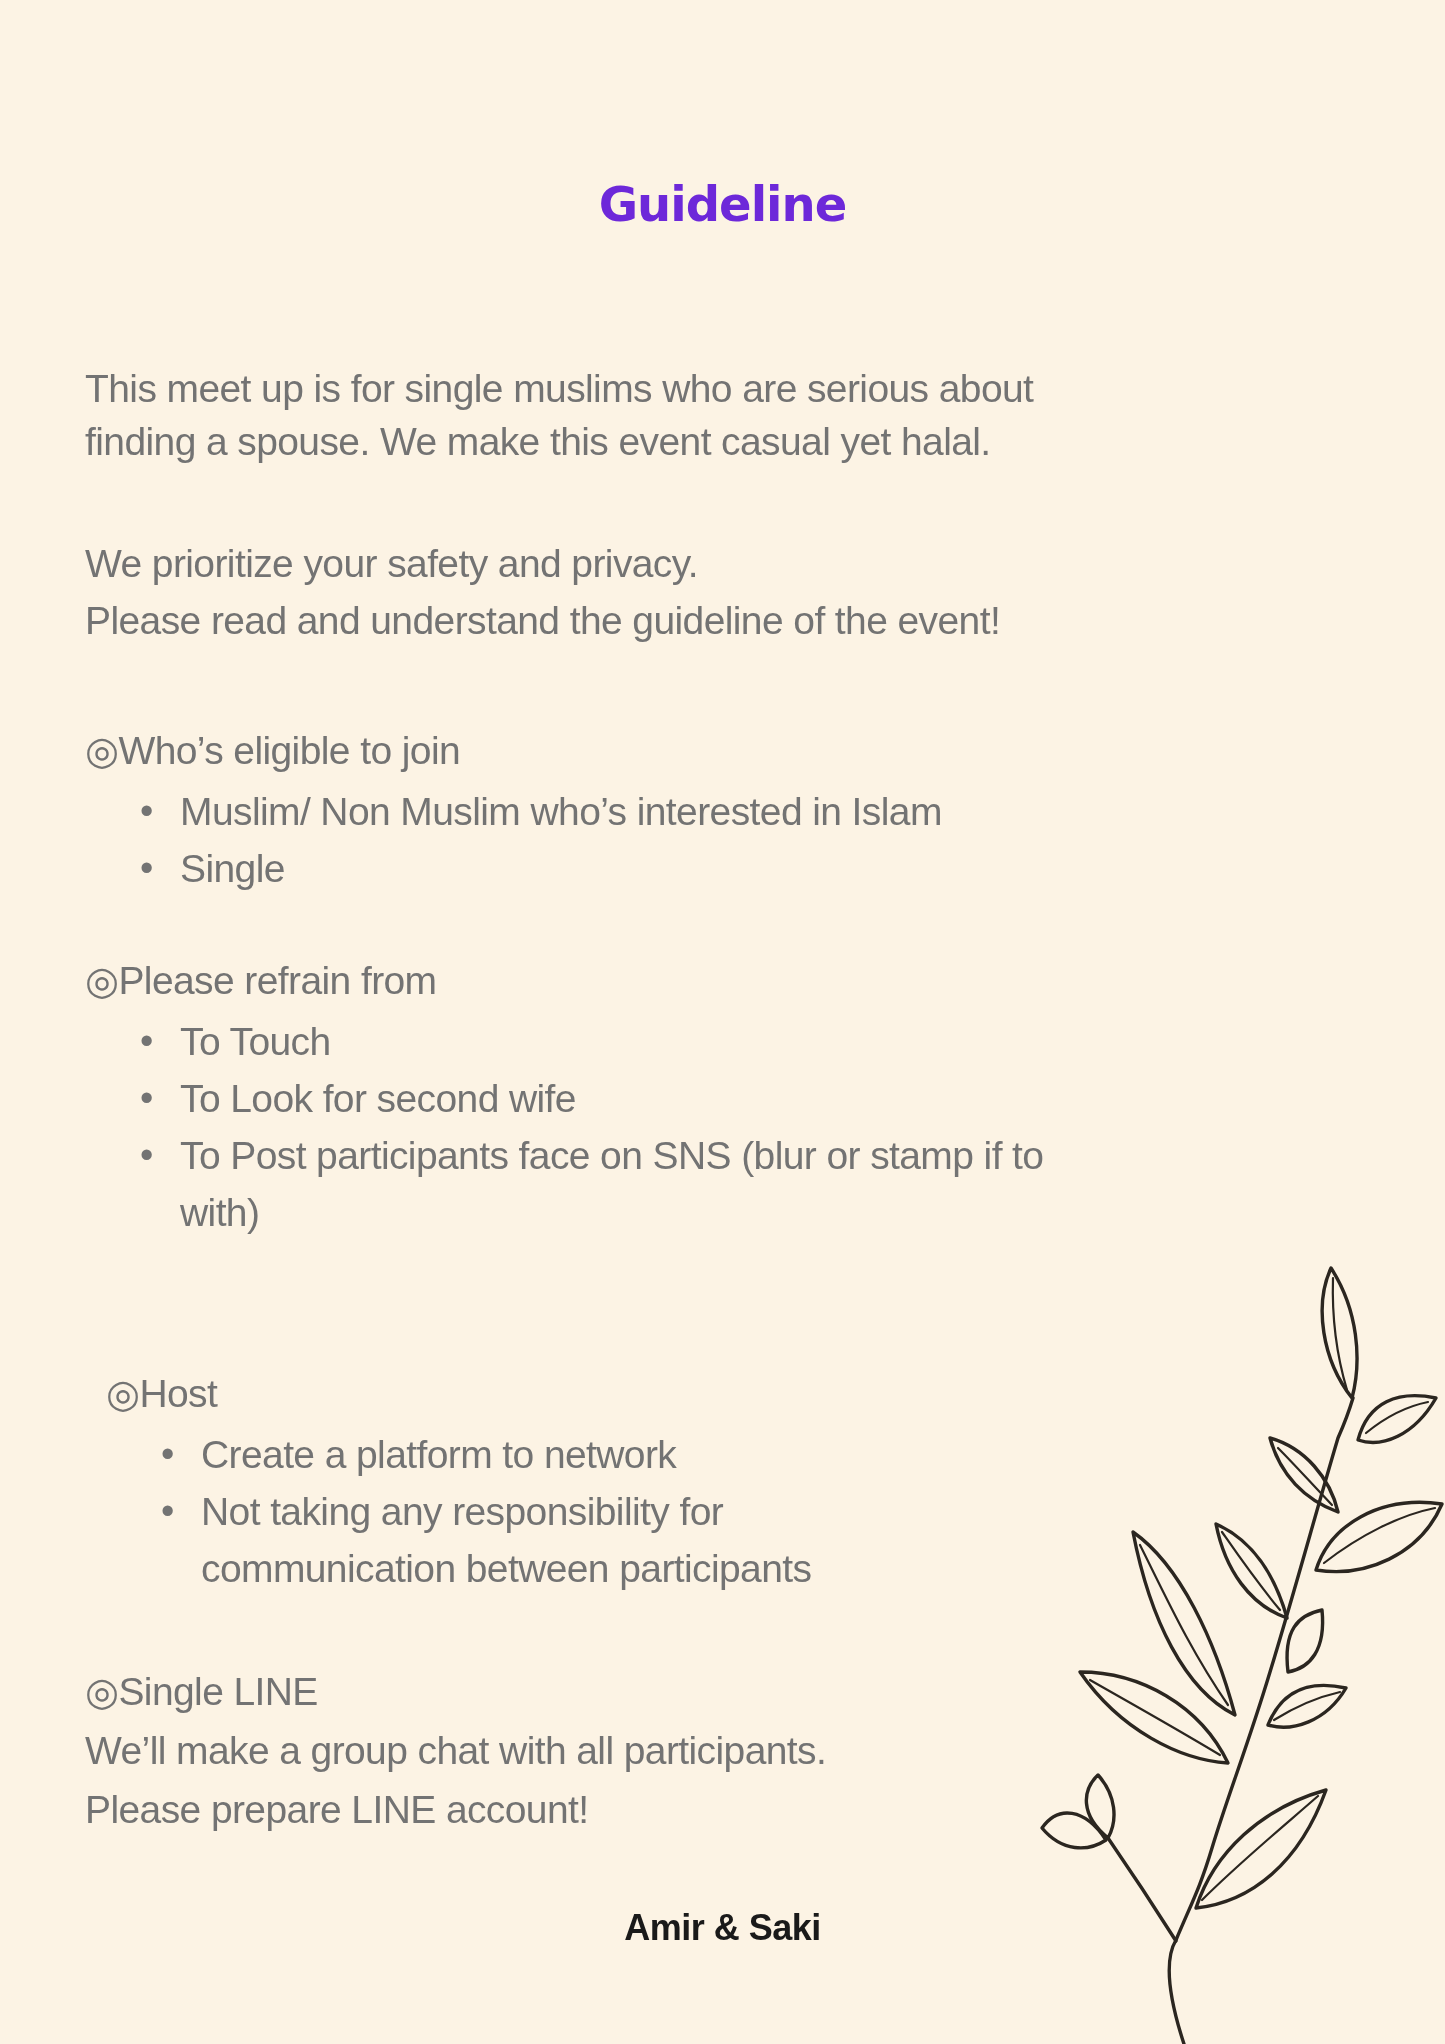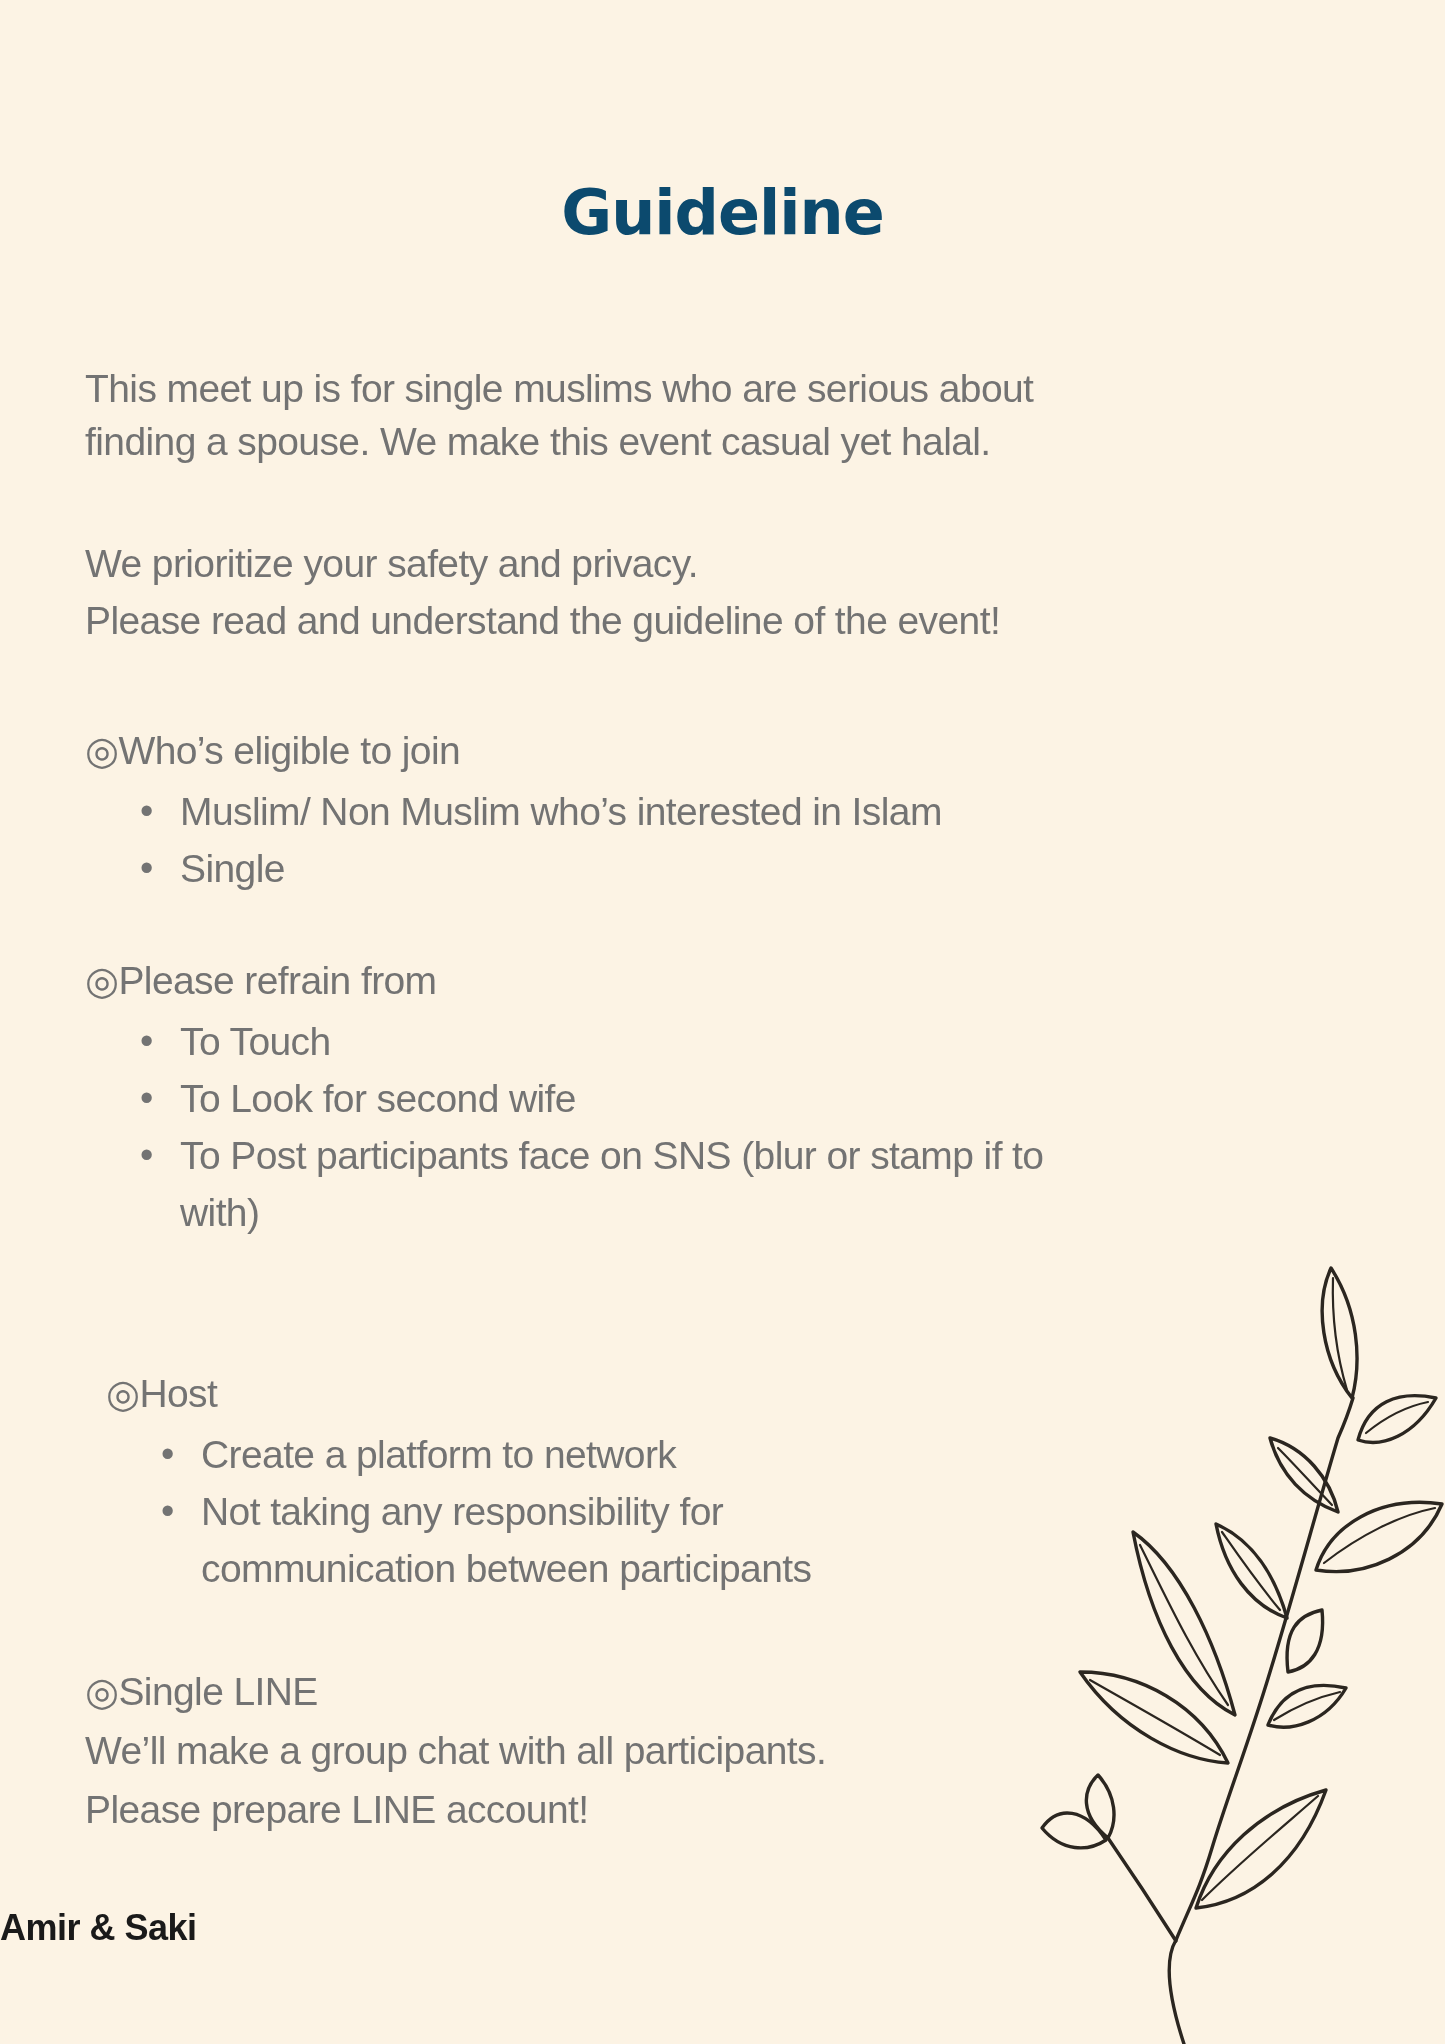--- a/index.html
+++ b/index.html
@@ -13,23 +13,23 @@
     width:1445px;height:2044px;
     background:#FCF3E4;
     color:#1A1A1A;
     overflow:hidden;
   }
   .title{
     position:absolute;top:176px;left:0;right:0;
     margin:0;
     text-align:center;
     font-family:"DejaVu Sans","Liberation Sans",sans-serif;
-    font-size:62px;font-weight:700;letter-spacing:-1px;
+    font-size:48px;font-weight:700;letter-spacing:-1px;
     line-height:1.2;
-    color:#0c4a6e;
+    color:#6d28d9;
   }
   .block{
     position:absolute;left:85px;
     margin:0;
     font-size:39px;font-weight:400;
     letter-spacing:-0.6px;
     line-height:57px;
     color:#737373;
     white-space:nowrap;
   }
@@ -50,20 +50,21 @@
     line-height:57px;
   }
   ul.bullets li::before{
     content:"\2022";
     position:absolute;
     left:55px;top:0;
     font-size:38px;
   }
   .footer{
     position:absolute;top:1899px;left:0;right:0;
+    text-align:center;
     font-size:36px;font-weight:700;letter-spacing:-0.5px;
     line-height:57px;
     color:#1A1A1A;
   }
   .branch{
     position:absolute;top:0;left:0;
     width:1445px;height:2044px;
     pointer-events:none;
   }
 </style>

